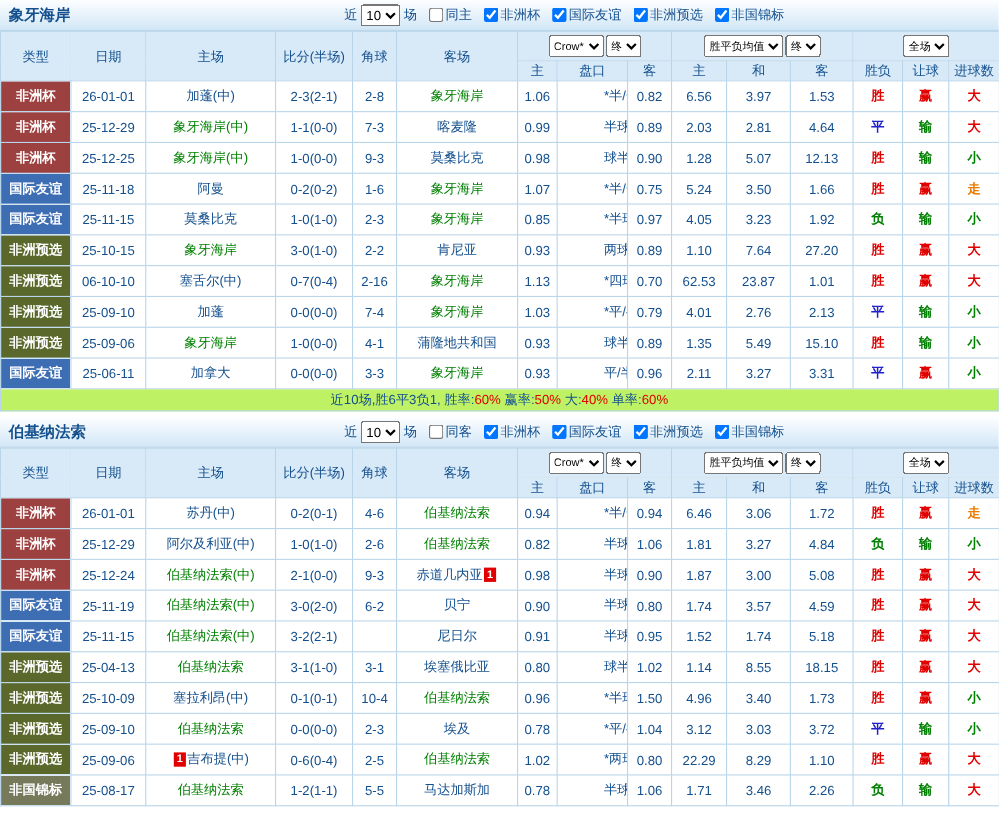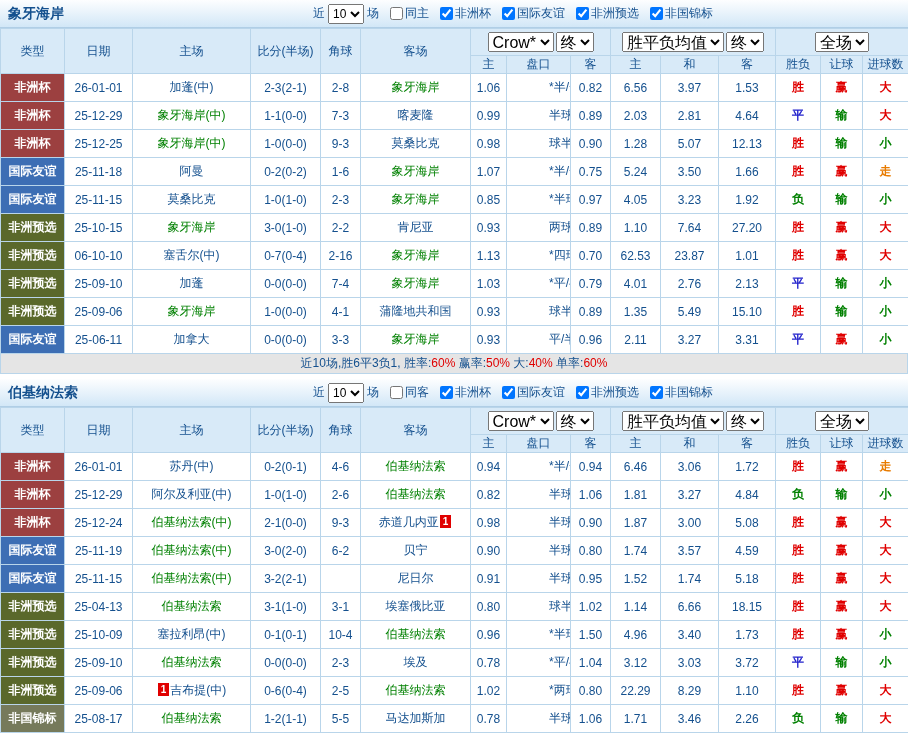--- a/index.html
+++ b/index.html
@@ -52,40 +52,40 @@
 
   
   table.match-table { border-collapse: collapse; table-layout: fixed; width: 908px; }
   .match-table th, .match-table td {
     border: 1px solid #b9d5ea; text-align: center;
     overflow: hidden; white-space: nowrap; padding: 0 1px;
   }
   .match-table thead th { background: #d8eaf8; color: #14508e; font-weight: normal; }
   .match-table thead tr.h1 th { height: 27px; }
   .match-table thead tr.h2 th { height: 18px; }
-  .match-table thead select { font-size: 16px; height: 20px; margin: 0 1px; }
+  .match-table thead select { font-size: 10px; height: 20px; margin: 0 1px; }
   .match-table tbody td { height: 28px; background: #fff; color: #14508e; }
 
   td.type-cell { font-weight: bold; }
   td.date-cell { color: #14508e; }
   td.team-cell { color: #333; }
   td.team-cell .green { color: #008000; }
   td.score-cell { color: #e00000; }
   td.handicap-cell { color: #e00000; padding-left: 42px; }
   td.result-cell { font-weight: bold; }
   .red-badge {
     display: inline-block; background: #e00000; color: #fff;
     font-size: 10px; line-height: 13px; padding: 0 3px; margin: 0 1px;
     font-weight: bold; vertical-align: 1px;
   }
 
   
   .summary {
     height: 20px; line-height: 19px; text-align: center;
-    border: 1px solid #b9d5ea; border-top: none; background: #e5e5e5;
+    border: 1px solid #b9d5ea; border-top: none; background: #bef264;
   }
 </style>
 </head>
 <body>
 
 <div class="app">
 
 
   <div id="sections">
       <div class="section">
@@ -495,21 +495,21 @@
               <td class="type-cell" style="background: rgb(90, 104, 43); color: rgb(255, 255, 255);">非洲预选</td>
               <td class="date-cell">25-04-13</td>
               <td class="team-cell"><span class="green">伯基纳法索</span></td>
               <td class="score-cell">3-1(1-0)</td>
               <td class="corner-cell">3-1</td>
               <td class="team-cell"><span>埃塞俄比亚</span></td>
               <td class="odds-cell">0.80</td>
               <td class="handicap-cell">球半/两</td>
               <td class="odds-cell">1.02</td>
               <td class="avg-cell">1.14</td>
-              <td class="avg-cell">6.66</td>
+              <td class="avg-cell">8.55</td>
               <td class="avg-cell">18.15</td>
               <td class="result-cell" style="color: rgb(224, 0, 0);">胜</td>
               <td class="result-cell" style="color: rgb(224, 0, 0);">赢</td>
               <td class="result-cell" style="color: rgb(224, 0, 0);">大</td>
             </tr>
             <tr>
               <td class="type-cell" style="background: rgb(90, 104, 43); color: rgb(255, 255, 255);">非洲预选</td>
               <td class="date-cell">25-10-09</td>
               <td class="team-cell"><span>塞拉利昂(中)</span></td>
               <td class="score-cell">0-1(0-1)</td>

